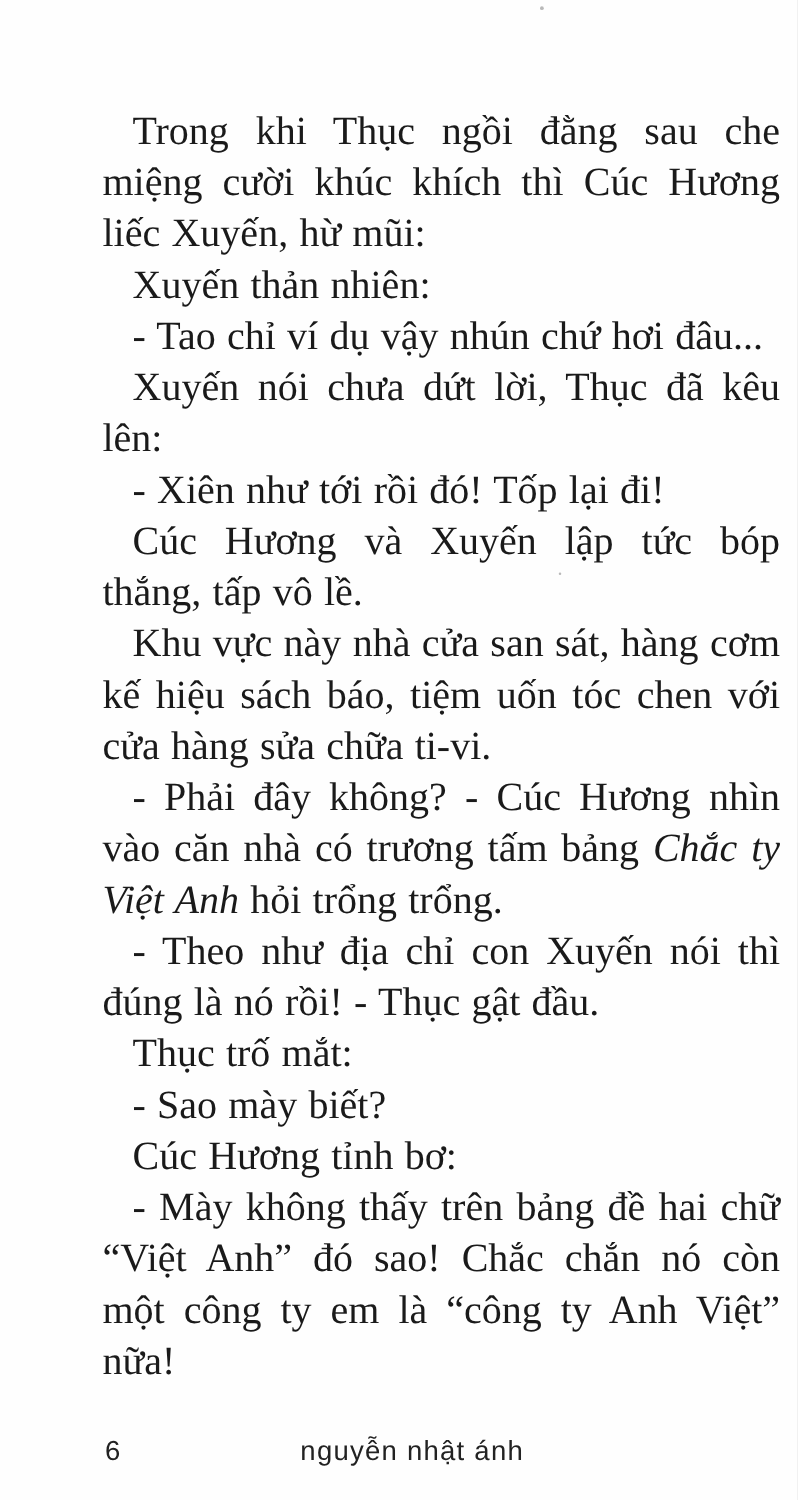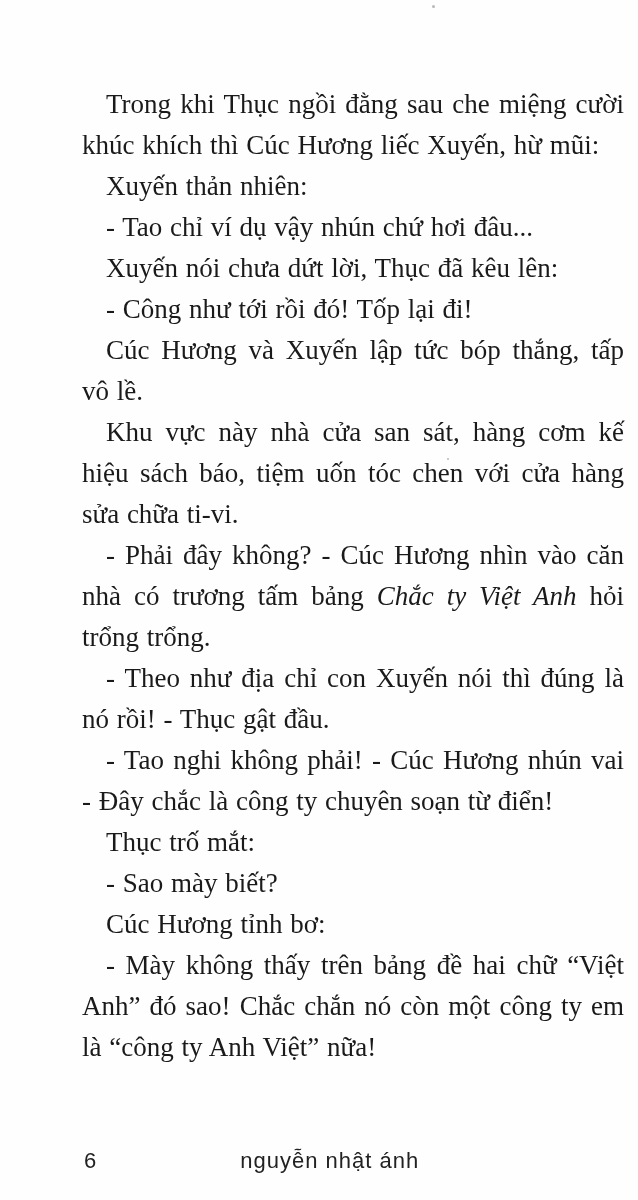--- a/index.html
+++ b/index.html
@@ -18,21 +18,21 @@
     font-family: "Liberation Serif", serif;
   }
   .text-block {
     position: absolute;
     top: 84px;
     left: 82px;
     width: 542px;
   }
   .para {
     margin: 0;
-    font-size: 27px;
+    font-size: 32px;
     line-height: 41px;
     text-align: justify;
     text-indent: 24px;
     word-spacing: 1px;
     color: #1a1a1a;
   }
   .para em {
     font-style: italic;
   }
   .page-footer {
@@ -73,26 +73,25 @@
 <div class="page">
 
   <span class="scan-speck speck-1"></span>
   <span class="scan-speck speck-2"></span>
 
   <main class="text-block">
     <p class="para">Trong khi Thục ngồi đằng sau che miệng cười khúc khích thì Cúc Hương liếc Xuyến, hừ mũi:</p>
     <p class="para">Xuyến thản nhiên:</p>
     <p class="para">- Tao chỉ ví dụ vậy nhún chứ hơi đâu...</p>
     <p class="para">Xuyến nói chưa dứt lời, Thục đã kêu lên:</p>
-    <p class="para">- Công như tới rồi đó! Tốp lại đi!</p>
+    <p class="para">- Xiên như tới rồi đó! Tốp lại đi!</p>
     <p class="para">Cúc Hương và Xuyến lập tức bóp thắng, tấp vô lề.</p>
     <p class="para">Khu vực này nhà cửa san sát, hàng cơm kế hiệu sách báo, tiệm uốn tóc chen với cửa hàng sửa chữa ti-vi.</p>
     <p class="para"><span>- Phải đây không? - Cúc Hương nhìn vào căn nhà có trương tấm bảng </span><em>Chắc ty Việt Anh</em><span> hỏi trổng trổng.</span></p>
     <p class="para">- Theo như địa chỉ con Xuyến nói thì đúng là nó rồi! - Thục gật đầu.</p>
-    <p class="para">- Tao nghi không phải! - Cúc Hương nhún vai - Đây chắc là công ty chuyên soạn từ điển!</p>
     <p class="para">Thục trố mắt:</p>
     <p class="para">- Sao mày biết?</p>
     <p class="para">Cúc Hương tỉnh bơ:</p>
     <p class="para">- Mày không thấy trên bảng đề hai chữ “Việt Anh” đó sao! Chắc chắn nó còn một công ty em là “công ty Anh Việt” nữa!</p>
   </main>
 
   <footer class="page-footer">
     <span class="page-number">6</span>
     <span class="running-title">nguyễn nhật ánh</span>
   </footer>

